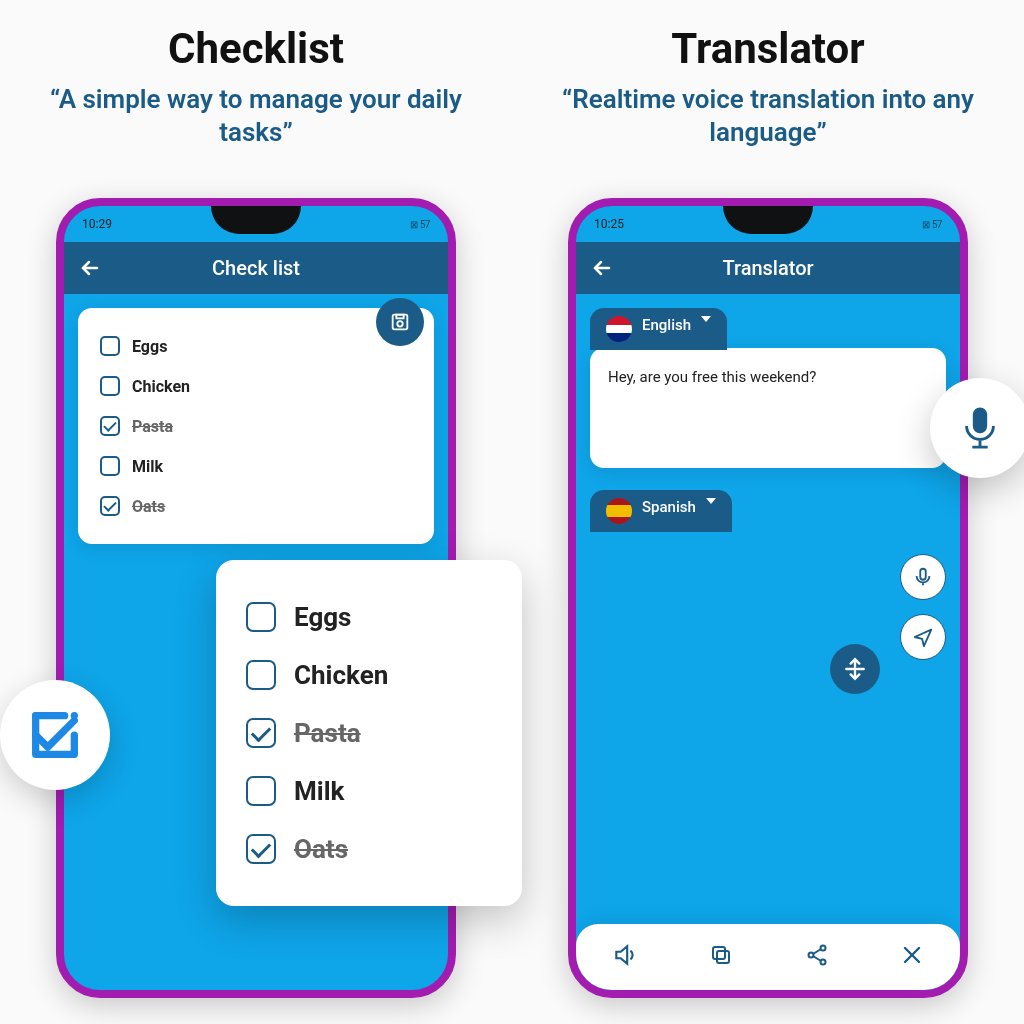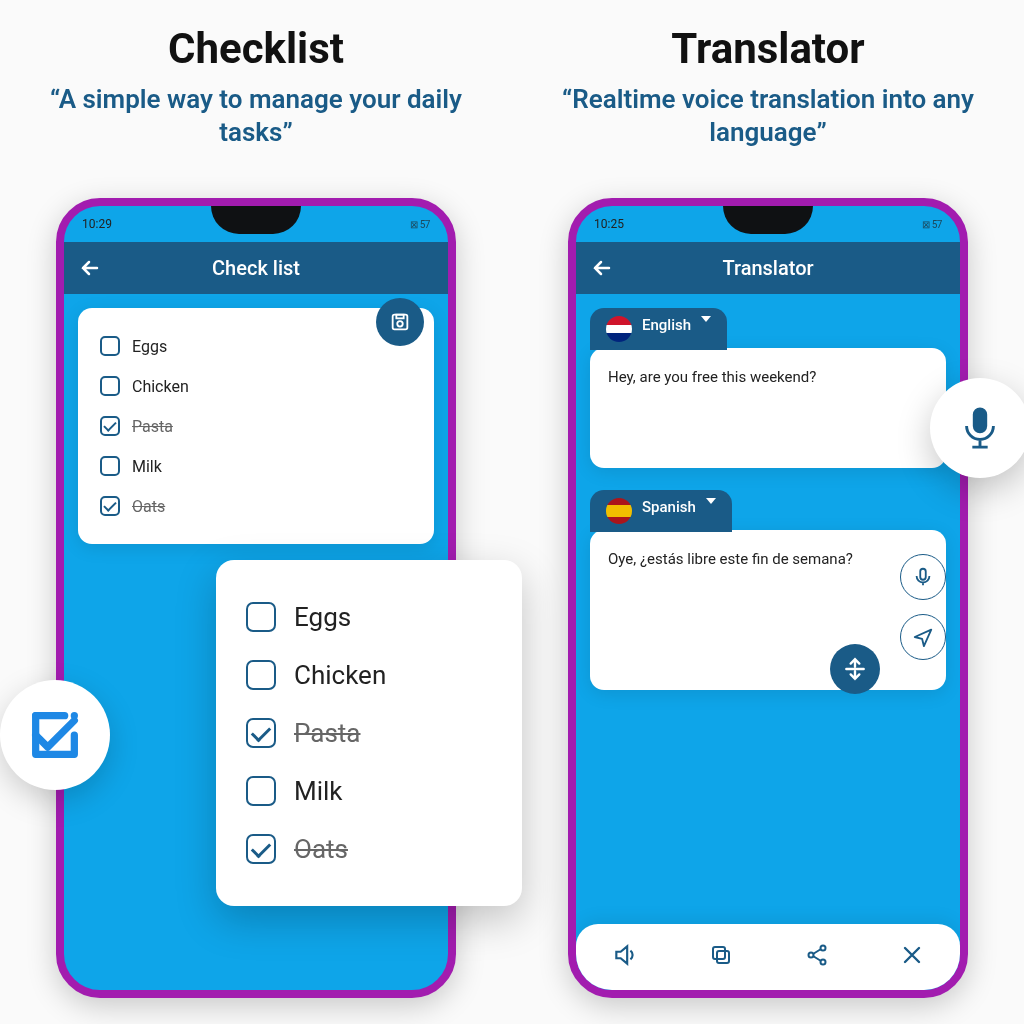--- a/index.html
+++ b/index.html
@@ -74,21 +74,21 @@
     box-shadow: 0 4px 18px rgba(0,0,0,.10);
     padding: 18px;
     position: relative;
   }
   .fab-save {
     position: absolute; top: -10px; right: 10px;
     width: 48px; height: 48px; border-radius: 50%;
     background: #1a5b87; display: flex; align-items: center; justify-content: center;
   }
   .fab-save svg { stroke: #fff; }
-  .chk-row { display: flex; align-items: center; gap: 12px; padding: 10px 4px; }
+  .chk-row { display: flex; align-items: center; gap: 12px; padding: 10px 4px; font-weight: bold; }
   .chk-box {
     width: 20px; height: 20px; border: 2px solid #1a5b87; border-radius: 5px;
     display: flex; align-items: center; justify-content: center;
     flex-shrink: 0;
   }
   .chk-box.checked::after {
     content:''; width:10px; height:5px; border-left:2px solid #1a5b87; border-bottom:2px solid #1a5b87;
     transform: rotate(-45deg) translate(1px,-1px);
   }
   .chk-label { font-size: 16px; color:#222; }
@@ -298,23 +298,20 @@
               </svg>
           </div>
         </div>
 
         <div style="height:22px"></div>
 
         <div class="lang-pill">
           <span class="flag es"></span>
           <span>Spanish</span>
           <span class="caret-down"></span>
-        </div>
-        <div class="trans-card" style="min-height:160px">
-          <span>Oye, ¿estás libre este fin de semana?</span>
         </div>
 
         <div class="swap-btn">
           <svg width="26" height="26" viewBox="0 0 24 24" fill="none" stroke-width="2.2" stroke-linecap="round">
               <path d="M12 3v7M8 7l4-4 4 4M12 21v-7M8 17l4 4 4-4"></path>
               <path d="M4 12h16"></path>
             </svg>
         </div>
       </div>
 

